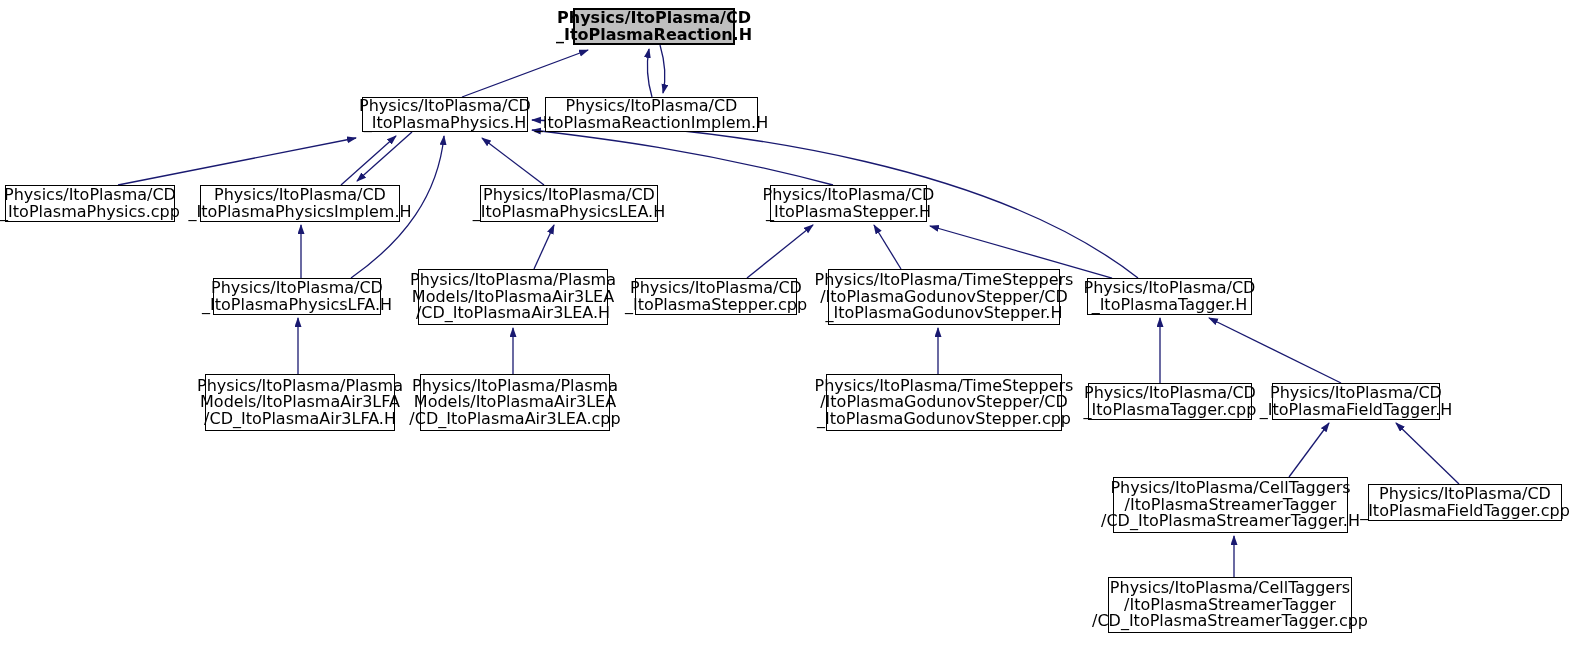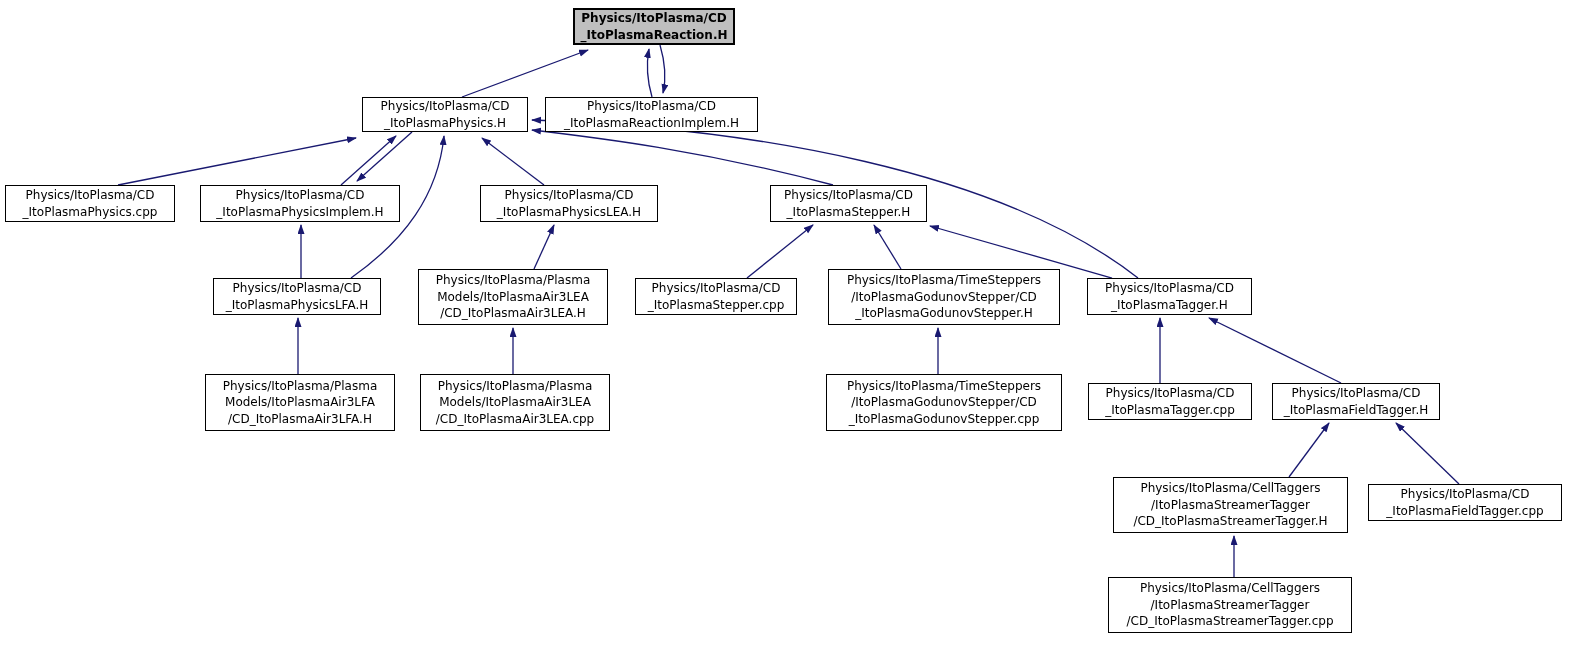--- a/index.html
+++ b/index.html
@@ -21,21 +21,21 @@
     top: 0;
     width: 1587px;
     height: 647px;
   }
   .node {
     position: absolute;
     box-sizing: border-box;
     background: #ffffff;
     border: 1px solid #000000;
     color: #000000;
-    font-size: 12px;
+    font-size: 16px;
     line-height: 16.5px;
     display: flex;
     align-items: center;
     justify-content: center;
     text-align: center;
     white-space: pre-line;
     padding: 1px 4px;
     cursor: pointer;
   }
   .node.root {

